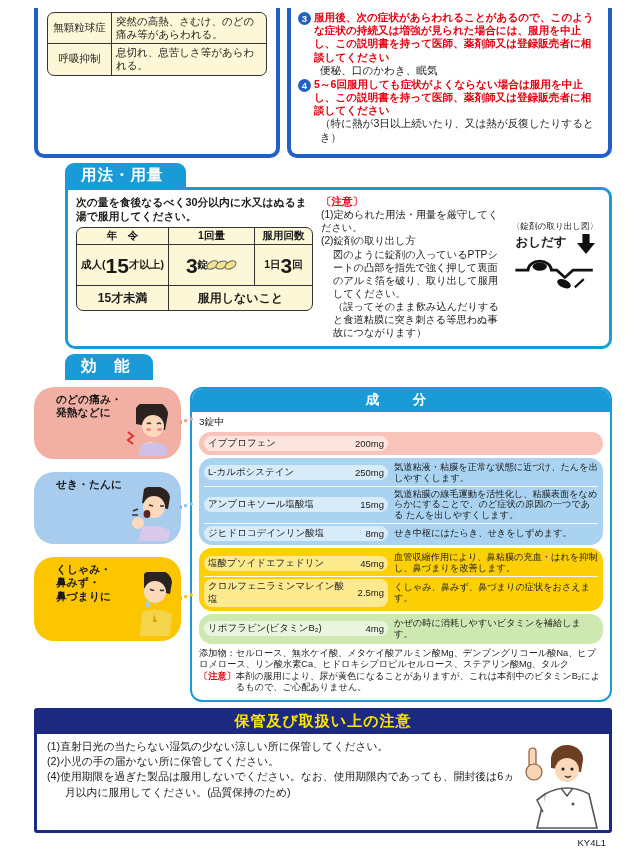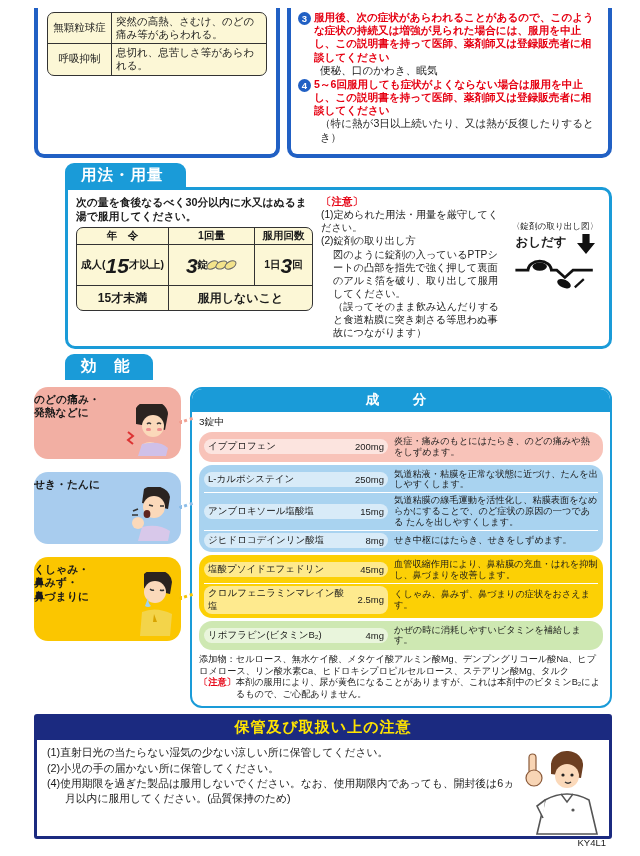--- a/index.html
+++ b/index.html
@@ -36,39 +36,39 @@
   .dt-head { border-bottom:1.5px solid #333; font-weight:bold; font-size:10.5px; }
   .dt-row.r1 { border-bottom:1.5px solid #333; }
   .dt-c { display:flex; align-items:center; justify-content:center; padding:1px 2px; }
   .c1 { width:92px; border-right:1.2px solid #333; }
   .c2 { width:86px; border-right:1.2px solid #333; }
   .c3 { flex:1; }
   .r1 .dt-c { height:40px; font-weight:bold; }
   .r2 .dt-c { height:24px; font-weight:bold; font-size:12px; }
   .r2 .cspan { flex:1; border-right:none; }
   .sm { font-size:10.5px; font-weight:bold; }
-  .big { font-size:21px; font-weight:bold; line-height:1;font-style:italic; }
+  .big { font-size:21px; font-weight:bold; line-height:1; }
   .pill { display:inline-block; width:13px; height:8px; background:#f3e38b; border:1px solid #666; border-radius:50%; margin-left:-2px; }
   .p1 { transform:rotate(-30deg); } .p2 { transform:rotate(-25deg); margin-left:-4px; } .p3 { transform:rotate(-30deg); margin-left:-4px; }
   .dcol2 { flex:1; font-size:10.2px; line-height:1.28; }
   .nlabel { font-size:10.5px; font-weight:bold; }
   .nline { }
   .nline.ind { margin-left:12px; }
   .dcol3 { width:92px; text-align:center; }
   .cap { font-size:8.6px; margin-top:26px; white-space:nowrap; }
   .push { display:flex; align-items:flex-start; justify-content:center; gap:10px; margin-top:1px; }
   .push .plabel { font-size:12.5px; font-weight:bold; }
 
   
   .eff-box { padding:4px 10px 5px; font-size:11.4px; font-weight:bold; line-height:1.35; }
 
   
   .ing-row { display:flex; gap:9px; margin-top:7px; }
   .ind-col { width:147px; display:flex; flex-direction:column; gap:13px; }
-  .ind-box { position:relative; border-radius:14px; padding:6px 0; font-size:10.8px; font-weight:bold; line-height:1.25; }
+  .ind-box { position:relative; border-radius:20px; padding:6px 22px; font-size:10.8px; font-weight:bold; line-height:1.25; }
   .ind-box.b1 { height:72px; background:#f2afa3; }
   .ind-box.b2 { height:72px; background:#a8ccee; }
   .ind-box.b3 { height:84px; background:#fbc600; }
   .ind-box svg { position:absolute; right:3px; bottom:3px; }
   .dots { position:absolute; top:45%; right:-12px; width:14px; border-top:3px dotted currentColor; transform:rotate(-18deg); }
   .b1 .dots { color:#f0a092; } .b2 .dots { color:#8cbde8; } .b3 .dots { color:#f5c400; }
   .ing-box { flex:1; border:2.5px solid #1a9bd8; border-radius:12px; overflow:hidden; }
   .ing-head { background:#1a9bd8; color:#fff; font-weight:bold; font-size:13.5px; text-align:center; letter-spacing:10px; padding:2px 0 3px; }
   .ing-body { padding:4px 7px 6px; }
   .basis { font-size:9.8px; }
@@ -242,21 +242,20 @@
       <div class="ing-head">成　分</div>
       <div class="ing-body">
         <div class="basis">3錠中</div>
 
         <div class="grp gpink">
           <div class="irow">
             <span class="cell-l">
               <span class="iname">イブプロフェン</span>
               <span class="iamt">200mg</span>
             </span>
-            <span class="idesc">炎症・痛みのもとにはたらき、のどの痛みや熱をしずめます。</span>
           </div>
         </div>
 
         <div class="grp gblue">
           <div class="irow">
             <span class="cell-l">
               <span class="iname">L-カルボシステイン</span>
               <span class="iamt">250mg</span>
             </span>
             <span class="idesc">気道粘液・粘膜を正常な状態に近づけ、たんを出しやすくします。</span>

